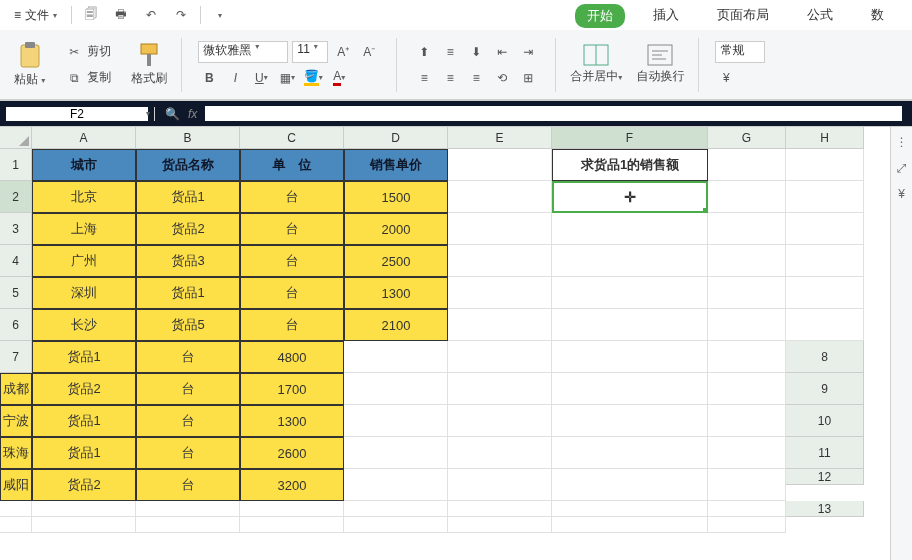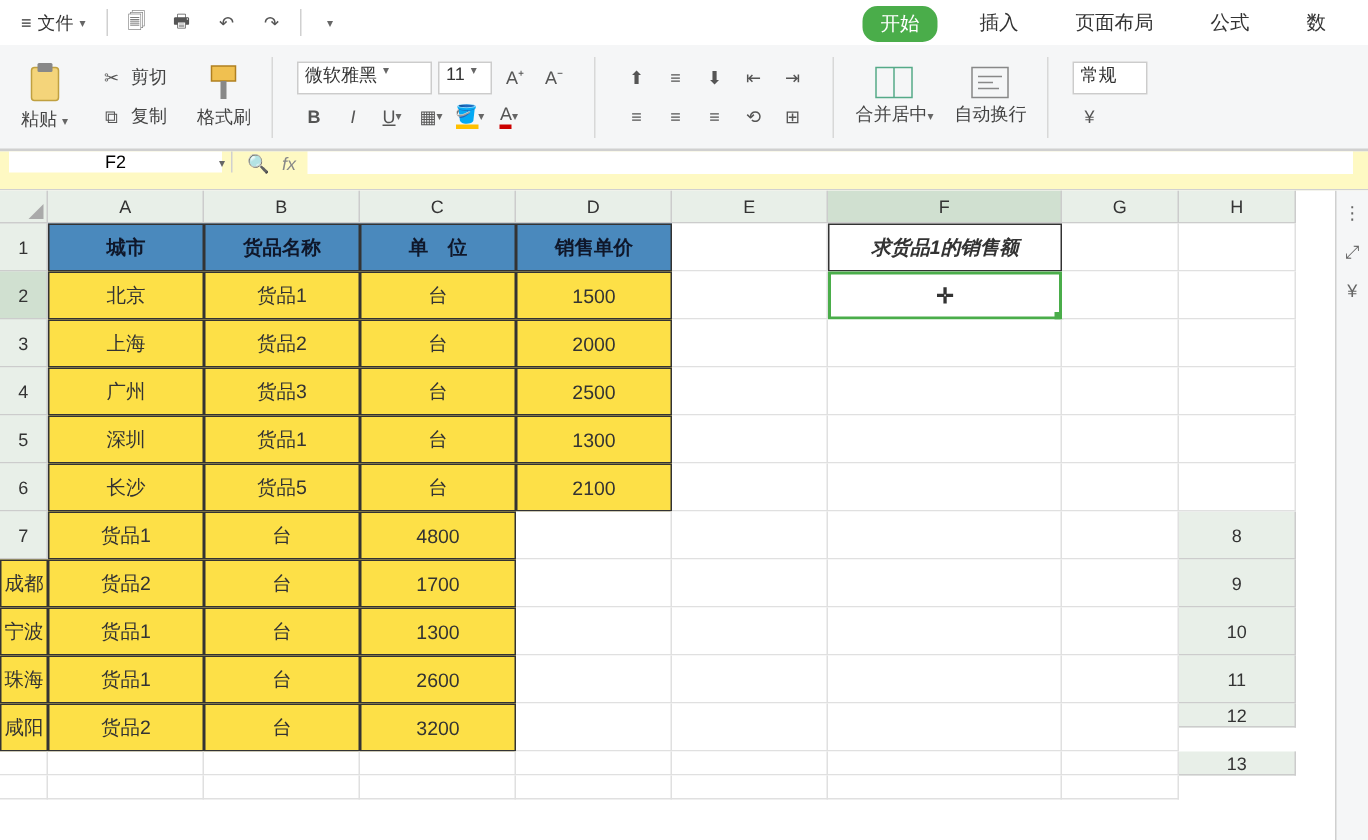--- a/index.html
+++ b/index.html
@@ -27,42 +27,42 @@
 .ribbon-sep { width: 1px; height: 54px; background: #d8d8d8; margin: 0 4px; }
 
 .font-select { border: 1px solid #ccc; background: #fff; height: 22px; padding: 0 4px; font-size: 12px; display: flex; align-items: flex-start; gap: 4px; }
 .font-name { width: 90px; }
 .font-size-sel { width: 36px; }
 .drop-arrow { font-size: 8px; color: #666; }
 
 .icon-square { width: 22px; height: 22px; border: 1px solid transparent; display: flex; align-items: center; justify-content: center; cursor: pointer; color: #555; }
 
 
-.formula-bar { display: flex; align-items: flex-start; height: 26px; border-bottom: 1px solid #d0d0d0; background: #fef9c3; }
+.formula-bar { display: flex; align-items: center; height: 26px; border-bottom: 1px solid #d0d0d0; background: #0f172a; }
 .name-box { width: 155px; border-right: 1px solid #d0d0d0; display: flex; align-items: center; justify-content: center; padding: 0 6px; position: relative; }
 .name-box input { border: none; width: 100%; text-align: center; font-size: 12px; outline: none; }
 .name-box .drop-arrow { position: absolute; right: 4px; }
 .fx-area { display: flex; align-items: center; gap: 8px; padding: 0 10px; flex: 1; }
 .fx-icon { color: #888; cursor: pointer; }
 
 
 .sheet-wrap { position: relative; height: calc(560px - 30px - 70px - 26px); overflow: hidden; background: #fff; }
 .sheet { display: grid; grid-template-columns: 32px 104px 104px 104px 104px 104px 156px 78px 78px; }
 .corner { background: #e8efe8; border-right: 1px solid #ccc; border-bottom: 1px solid #ccc; height: 22px; position: relative; }
 .corner::after { content: ""; position: absolute; right: 2px; bottom: 2px; width: 0; height: 0; border-style: solid; border-width: 0 0 10px 10px; border-color: transparent transparent #aaa transparent; }
 .col-head { background: #e8efe8; border-right: 1px solid #ccc; border-bottom: 1px solid #ccc; height: 22px; display: flex; align-items: center; justify-content: center; font-size: 12px; color: #333; }
 .col-head.active { background: #d0e0d0; }
 .row-head { background: #e8efe8; border-right: 1px solid #ccc; border-bottom: 1px solid #ccc; display: flex; align-items: center; justify-content: center; font-size: 12px; color: #333; }
 .row-head.active { background: #d0e0d0; }
 .cell { border-right: 1px solid #e0e0e0; border-bottom: 1px solid #e0e0e0; height: 32px; display: flex; align-items: center; justify-content: center; font-size: 13px; background: #fff; position: relative; }
 
 
 .data-header { background: #4a89bd; color: #0f172a; font-weight: bold; border: 1px solid #333 !important; }
 .data-cell { border: 1px solid #333 !important; background: #fde047; }
-.f1-cell { border: 1px solid #333 !important; font-weight: bold; background: #fff; font-style: italic; }
+.f1-cell { border: 1px solid #333 !important; font-weight: bold; background: #fff; }
 .f2-cell { border: 2px solid #4aad4a !important; background: #fff; position: relative; }
 .f2-handle { position: absolute; right: -3px; bottom: -3px; width: 6px; height: 6px; background: #4aad4a; }
 
 .cursor-cross { font-weight: bold; font-size: 14px; }
 
 .right-edge { position: absolute; right: 0; top: 0; bottom: 0; width: 22px; background: #f5f6f7; border-left: 1px solid #d0d0d0; display: flex; flex-direction: column; align-items: center; gap: 8px; padding-top: 6px; }
 .right-edge .ri { width: 18px; height: 18px; display: flex; align-items: center; justify-content: center; color: #666; cursor: pointer; font-size: 12px; }
 </style>
 </head>
 <body>

